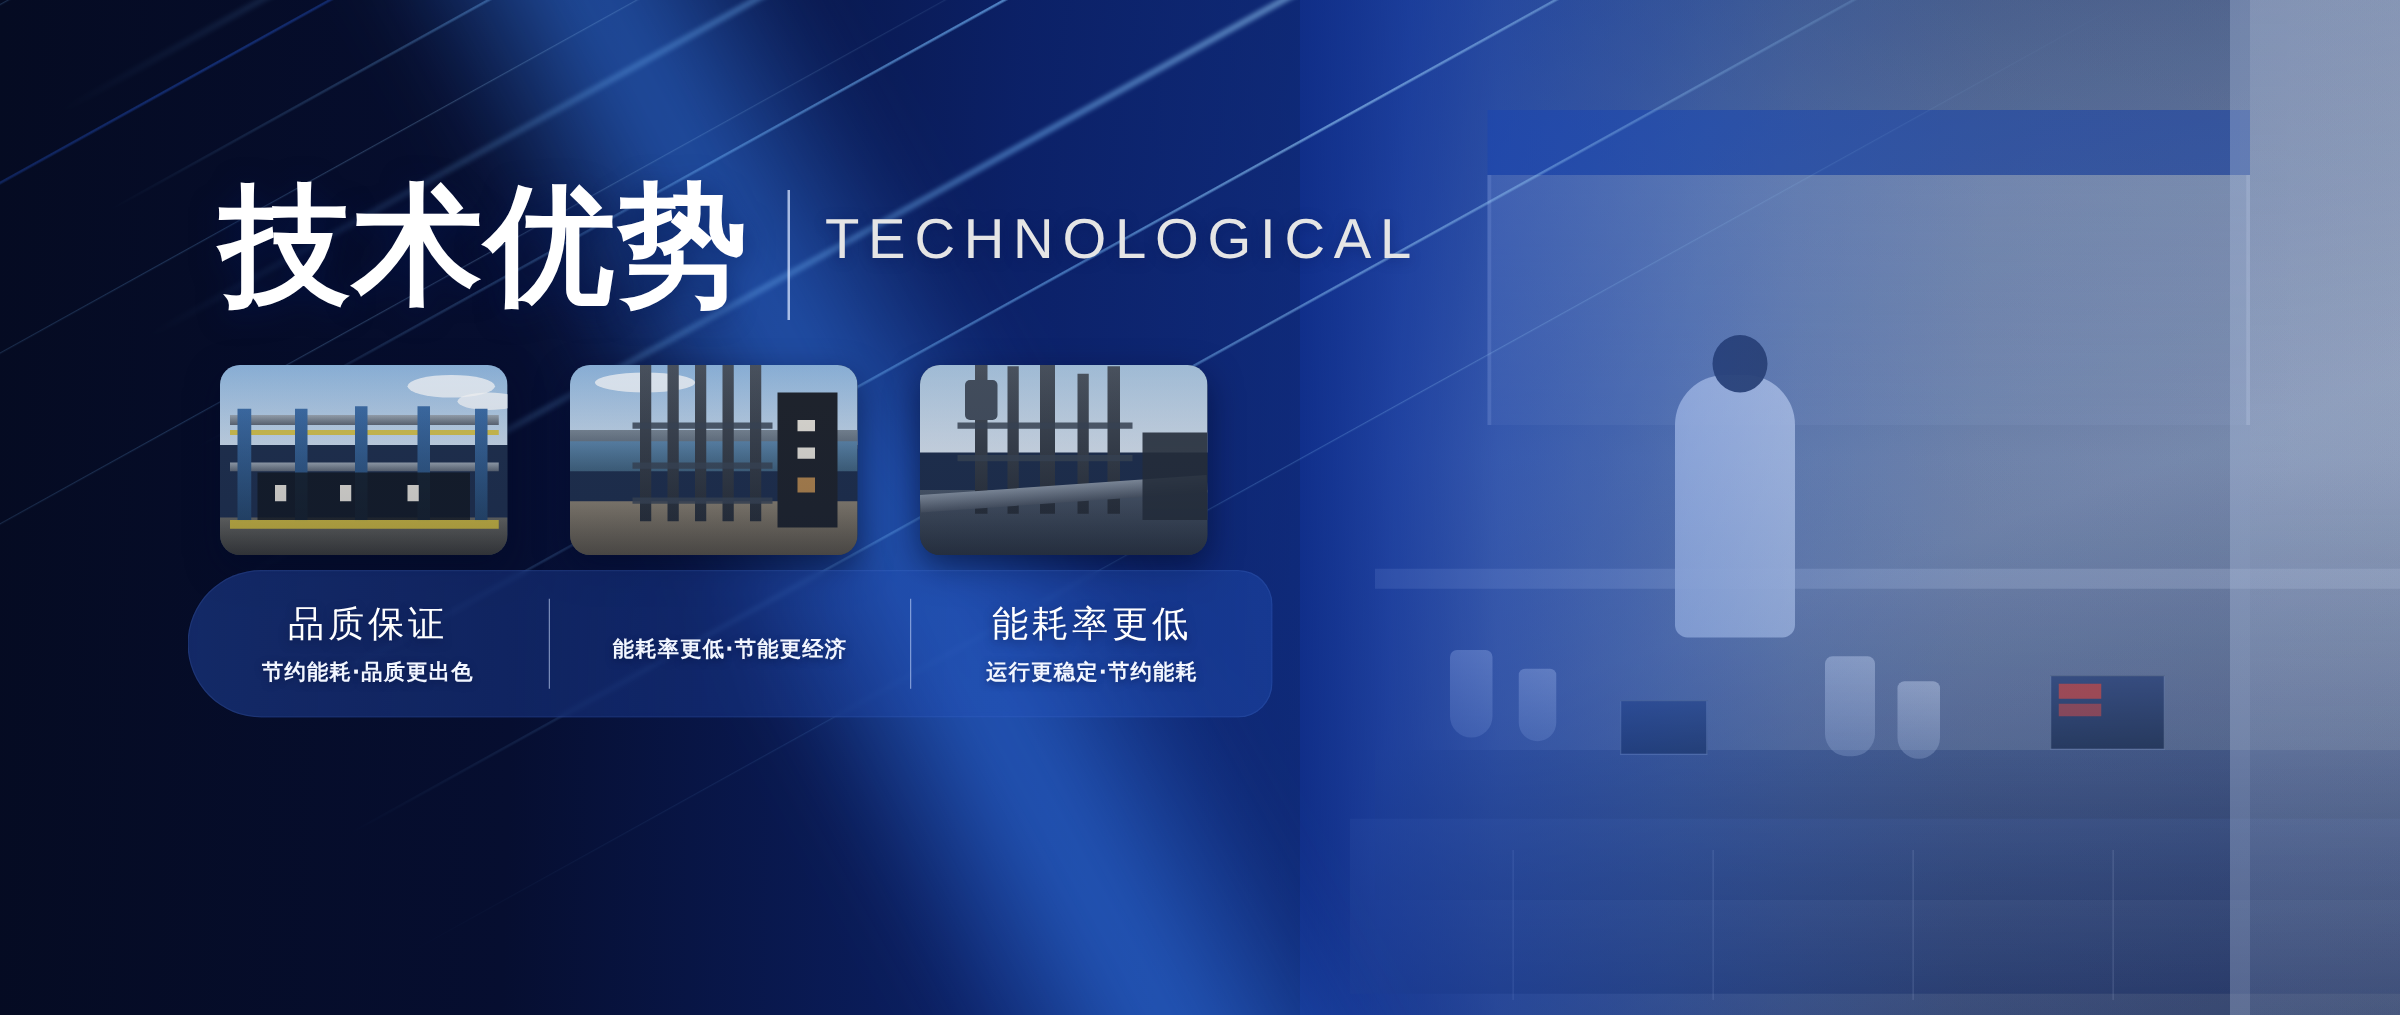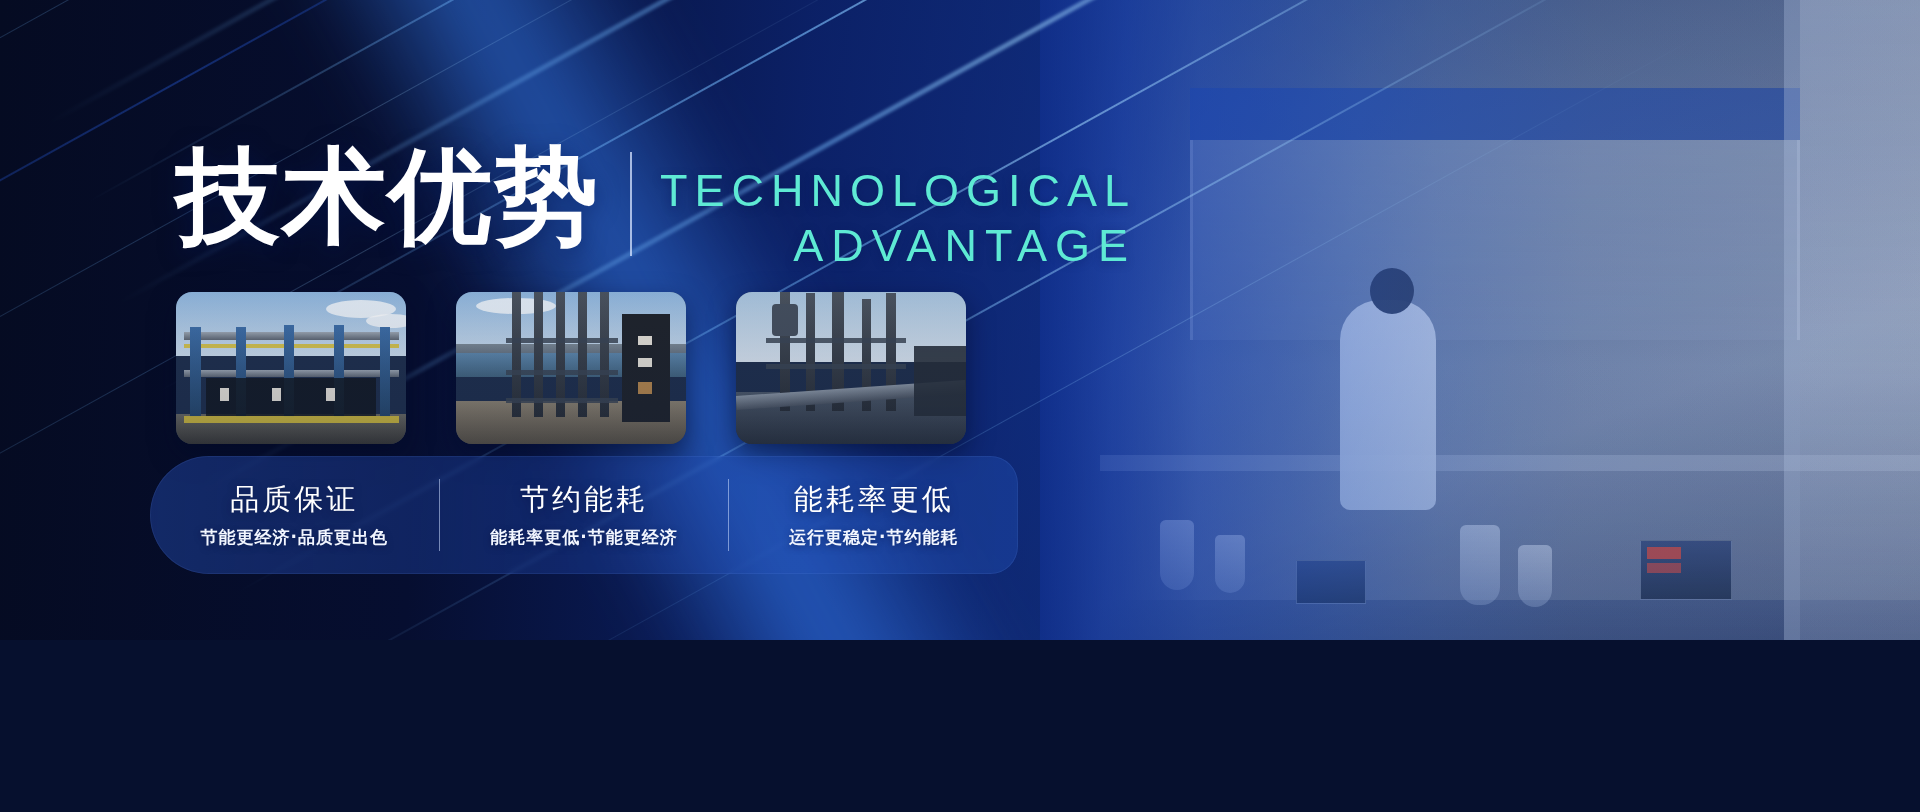--- a/index.html
+++ b/index.html
@@ -1,20 +1,20 @@
 <!DOCTYPE html>
 <html lang="zh"><head>
 <meta charset="utf-8">
 <title>Technological Advantage Banner</title>
 <style>
   html,body{margin:0;padding:0;background:#06102e;}
   *{box-sizing:border-box;}
   .banner{
     position:relative;
-    width:1920px;height:640px;
+    width:1920px;height:812px;
     overflow:hidden;
     font-family:"Liberation Sans","DejaVu Sans",sans-serif;
     background:#060d2a;
   }
 
   
   .bg-base{
     position:absolute;inset:0;
     background:
       radial-gradient(120% 90% at 12% 40%, #0a1342 0%, #070f33 40%, #050b22 75%),
@@ -73,21 +73,21 @@
     font-weight:700;
     font-size:104px;line-height:1.04;
     color:#ffffff;letter-spacing:2px;
     text-shadow:0 4px 22px rgba(0,20,80,.55);
     white-space:nowrap;
   }
   .title-divider{width:2px;height:104px;background:rgba(215,228,255,.75);margin:10px 28px 0 30px;flex:0 0 auto;}
   .title-en{padding-top:22px;text-align:right;}
   .title-en .ln{
     font-family:"Liberation Sans","DejaVu Sans",sans-serif;
-    font-weight:300;color:#5eead4;
+    font-weight:300;color:#e5e5e5;
     font-size:45px;line-height:1.22;letter-spacing:7px;
     white-space:nowrap;
     text-shadow:0 2px 10px rgba(0,20,80,.4);
   }
   .title-en .ln2{letter-spacing:8px;}
 
   
   .photos{position:absolute;left:176px;top:292px;display:flex;gap:50px;}
   .photo{
     width:230px;height:152px;border-radius:16px;overflow:hidden;position:relative;
@@ -188,21 +188,20 @@
     <div class="s faint" style="left:700px;top:930px;width:1600px;"></div>
   </div>
 
   <div class="content">
 
     <div class="title-row">
       <div class="title-cn">技术优势</div>
       <div class="title-divider"></div>
       <div class="title-en">
         <div class="ln">TECHNOLOGICAL</div>
-        <div class="ln ln2">ADVANTAGE</div>
       </div>
     </div>
 
     <div class="photos">
 
       <div class="photo">
         <div class="sky"></div>
         <div class="cloud" style="left:150px;top:8px;width:70px;height:18px;"></div>
         <div class="cloud" style="left:190px;top:22px;width:50px;height:14px;"></div>
         <div class="ground"></div>
@@ -257,25 +256,24 @@
         <div class="deck" style="left:0;top:96px;width:230px;height:14px;transform:rotate(-4deg);background:linear-gradient(180deg,#8d98a5,#4d5663);"></div>
         <div class="box" style="left:178px;top:54px;width:52px;height:70px;background:rgba(40,48,58,.9);"></div>
         <div class="shade"></div>
       </div>
 
     </div>
 
     <div class="caption-bar">
       <div class="cap">
         <div class="cap-title">品质保证</div>
-        <div class="cap-sub">节能更经济·品质更出色</div>
+        <div class="cap-sub">节约能耗·品质更出色</div>
       </div>
       <div class="cap-div"></div>
       <div class="cap">
-        <div class="cap-title">节约能耗</div>
         <div class="cap-sub">能耗率更低·节能更经济</div>
       </div>
       <div class="cap-div"></div>
       <div class="cap">
         <div class="cap-title">能耗率更低</div>
         <div class="cap-sub">运行更稳定·节约能耗</div>
       </div>
     </div>
 
   </div>

